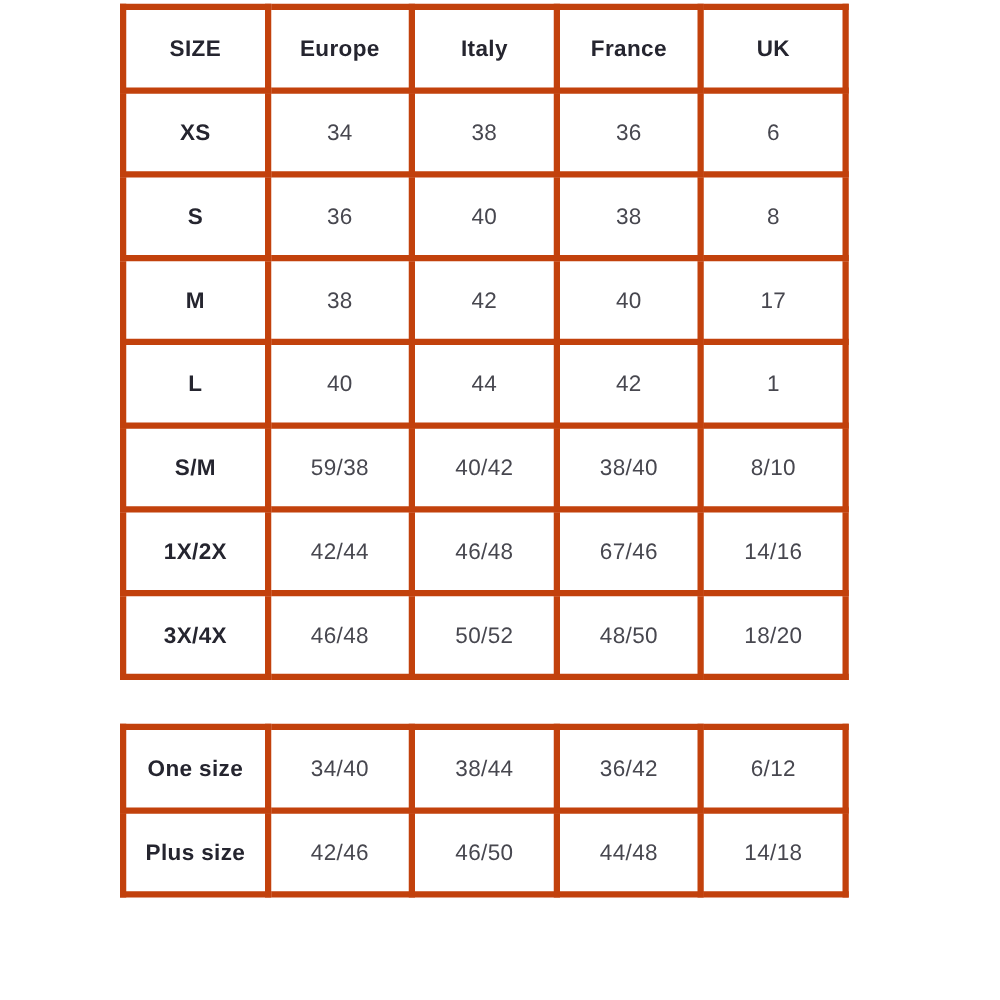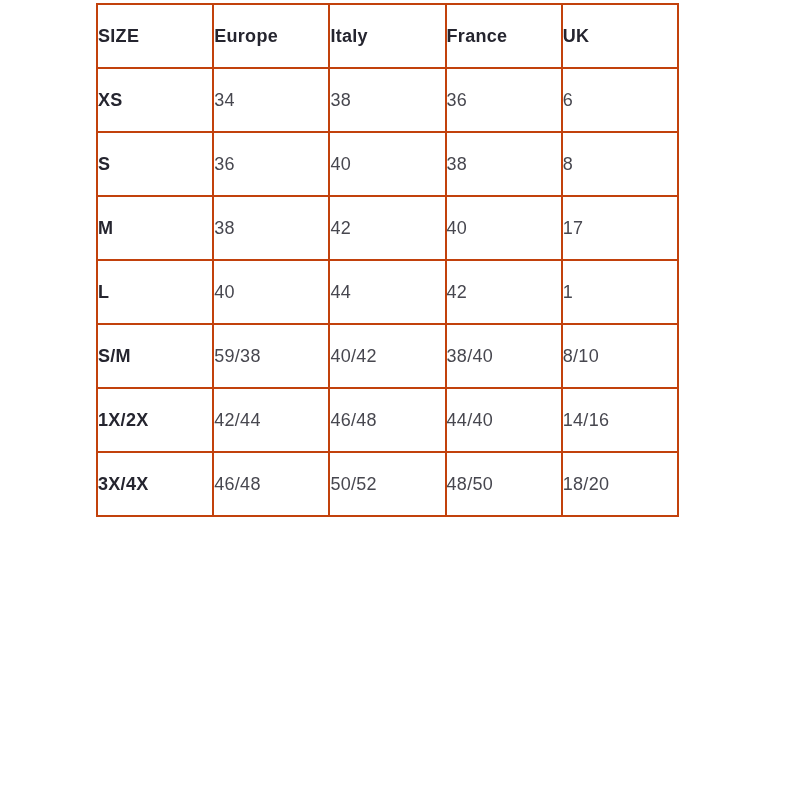--- a/index.html
+++ b/index.html
@@ -20,24 +20,24 @@
     left: 96px;
     top: 3px;
   }
   table.size-table {
     border-collapse: collapse;
     table-layout: fixed;
     width: 583px;
     background: #ffffff;
   }
   table.size-table td {
-    border: 2px solid #c2410c;
+    border: 5px solid #c2410c;
     width: 20%;
     height: 62px;
-    text-align: left;
+    text-align: center;
     vertical-align: middle;
     font-size: 18px;
     letter-spacing: 0.3px;
     color: #47474f;
     padding: 0;
   }
   table.size-table td.head,
   table.size-table td.rowlabel {
     font-weight: bold;
     color: #25252f;
@@ -93,30 +93,48 @@
           <td class="rowlabel">S/M</td>
           <td>59/38</td>
           <td>40/42</td>
           <td>38/40</td>
           <td>8/10</td>
         </tr>
         <tr>
           <td class="rowlabel">1X/2X</td>
           <td>42/44</td>
           <td>46/48</td>
-          <td>44/40</td>
+          <td>67/46</td>
           <td>14/16</td>
         </tr>
         <tr>
           <td class="rowlabel">3X/4X</td>
           <td>46/48</td>
           <td>50/52</td>
           <td>48/50</td>
           <td>18/20</td>
         </tr>
       </tbody>
     </table>
 
     <div class="table-gap"></div>
 
+    <table class="size-table">
+      <tbody>
+        <tr>
+          <td class="rowlabel">One size</td>
+          <td>34/40</td>
+          <td>38/44</td>
+          <td>36/42</td>
+          <td>6/12</td>
+        </tr>
+        <tr>
+          <td class="rowlabel">Plus size</td>
+          <td>42/46</td>
+          <td>46/50</td>
+          <td>44/48</td>
+          <td>14/18</td>
+        </tr>
+      </tbody>
+    </table>
 
   </div>
 </div>
 
 </body></html>

